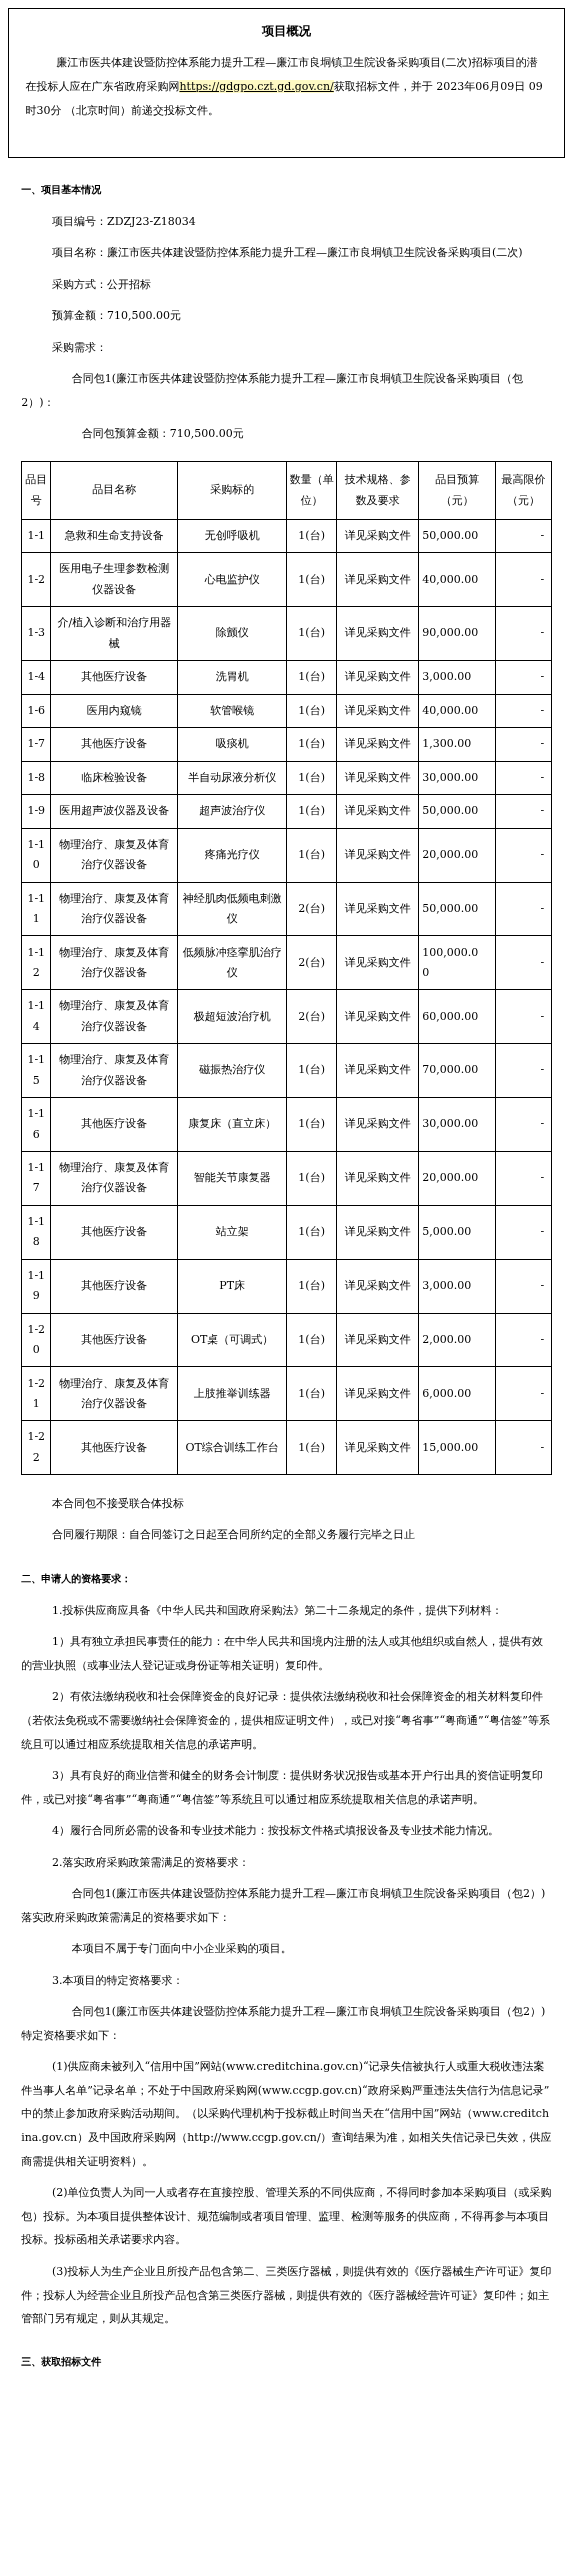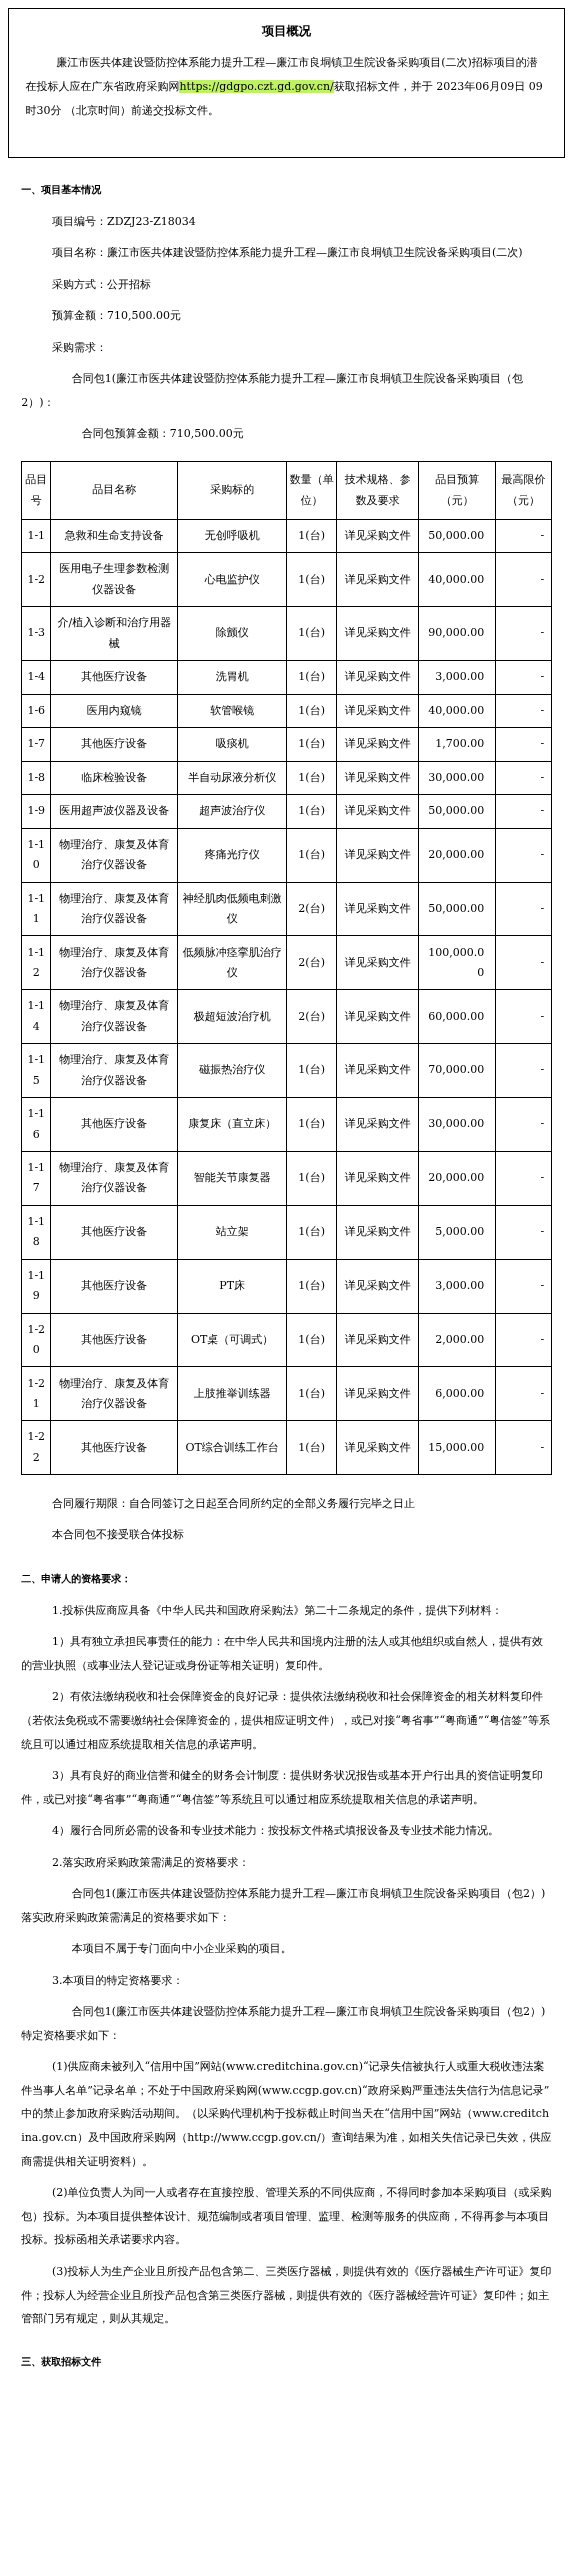--- a/index.html
+++ b/index.html
@@ -36,40 +36,40 @@
     word-break:break-all;
   }
   .ind-2{text-indent:2.8em;}
   .ind-4{text-indent:4.6em;}
   .ind-5{text-indent:5.5em;}
   h2.sec{
     font-size:10px;
     font-weight:bold;
     margin:24.6px 0 13.4px 0;
   }
-  .hl{background:#bef264;}
+  .hl{background:#fef9c3;text-decoration:underline;}
   table.items{
     width:100%;
     border-collapse:collapse;
     border:1.1px solid #000;
     table-layout:fixed;
     margin:15.6px 0 16.7px 0;
     font-size:11px;
   }
   .items th,.items td{
     border:0.6px solid #000;
     padding:6.1px 2.8px;
     text-align:center;
     line-height:1.85;
     word-break:break-all;
     font-weight:normal;
   }
   .items th{padding:7.8px 2.2px;}
   .items tr.thick-top td{border-top:1.7px solid #000;}
-  .items td.num{text-align:right;padding-right:11px;}
+  .items td.num{text-align:left;padding-right:11px;}
   .items td.lim{text-align:right;padding-right:6.7px;}
 </style>
 </head>
 <body>
 
 <div class="page">
 
   <div class="overview-box">
     <div class="overview-title">项目概况</div>
     <p class="doc ind-2"><span>廉江市医共体建设暨防控体系能力提升工程—廉江市良垌镇卫生院设备采购项目(二次)招标项目的潜在投标人应在广东省政府采购网</span><span class="hl">https://gdgpo.czt.gd.gov.cn/</span><span>获取招标文件，并于 2023年06月09日 09时30分 （北京时间）前递交投标文件。</span></p>
@@ -155,21 +155,21 @@
     <td>详见采购文件</td>
     <td class="num">40,000.00</td>
     <td class="lim">-</td>
   </tr>
             <tr>
     <td>1-7</td>
     <td>其他医疗设备</td>
     <td>吸痰机</td>
     <td>1(台)</td>
     <td>详见采购文件</td>
-    <td class="num">1,700.00</td>
+    <td class="num">1,300.00</td>
     <td class="lim">-</td>
   </tr>
             <tr>
     <td>1-8</td>
     <td>临床检验设备</td>
     <td>半自动尿液分析仪</td>
     <td>1(台)</td>
     <td>详见采购文件</td>
     <td class="num">30,000.00</td>
     <td class="lim">-</td>
@@ -288,22 +288,22 @@
     <td>OT综合训练工作台</td>
     <td>1(台)</td>
     <td>详见采购文件</td>
     <td class="num">15,000.00</td>
     <td class="lim">-</td>
   </tr>
           </tbody>
       </table>
 
       <div>
+          <p class="doc ind-2"><span>本合同包不接受联合体投标</span></p>
           <p class="doc ind-2"><span>合同履行期限：自合同签订之日起至合同所约定的全部义务履行完毕之日止</span></p>
-          <p class="doc ind-2"><span>本合同包不接受联合体投标</span></p>
         </div>
     </section>
 
     <section>
       <h2 class="sec">二、申请人的资格要求：</h2>
       <div>
           <p class="doc ind-2"><span>1.投标供应商应具备《中华人民共和国政府采购法》第二十二条规定的条件，提供下列材料：</span></p>
           <p class="doc ind-2"><span>1）具有独立承担民事责任的能力：在中华人民共和国境内注册的法人或其他组织或自然人，提供有效的营业执照（或事业法人登记证或身份证等相关证明）复印件。</span></p>
           <p class="doc ind-2"><span>2）有依法缴纳税收和社会保障资金的良好记录：提供依法缴纳税收和社会保障资金的相关材料复印件（若依法免税或不需要缴纳社会保障资金的，提供相应证明文件），或已对接“粤省事”“粤商通”“粤信签”等系统且可以通过相应系统提取相关信息的承诺声明。</span></p>
           <p class="doc ind-2"><span>3）具有良好的商业信誉和健全的财务会计制度：提供财务状况报告或基本开户行出具的资信证明复印件，或已对接“粤省事”“粤商通”“粤信签”等系统且可以通过相应系统提取相关信息的承诺声明。</span></p>

